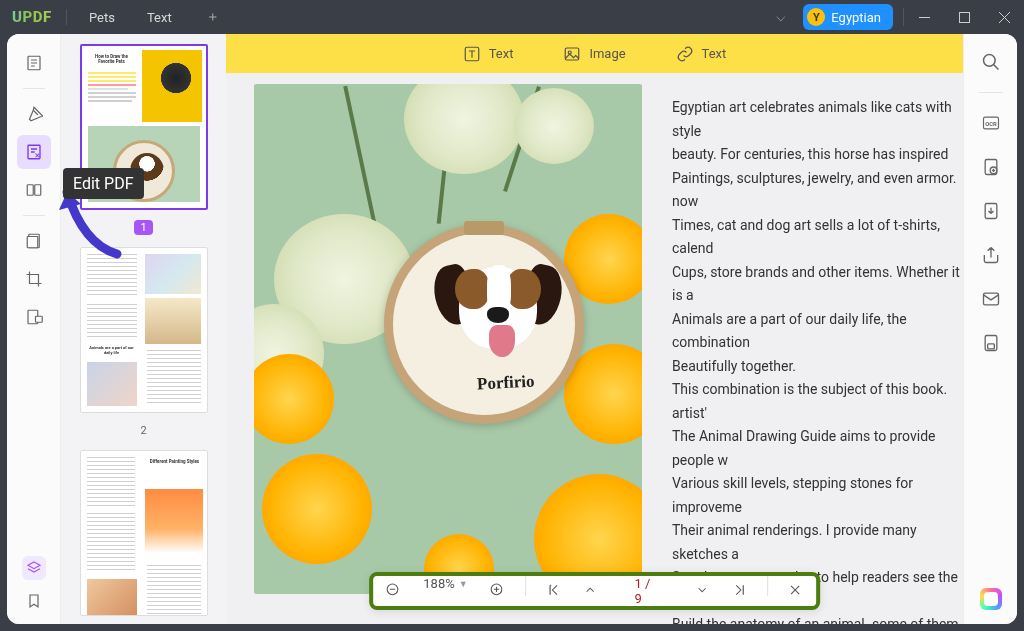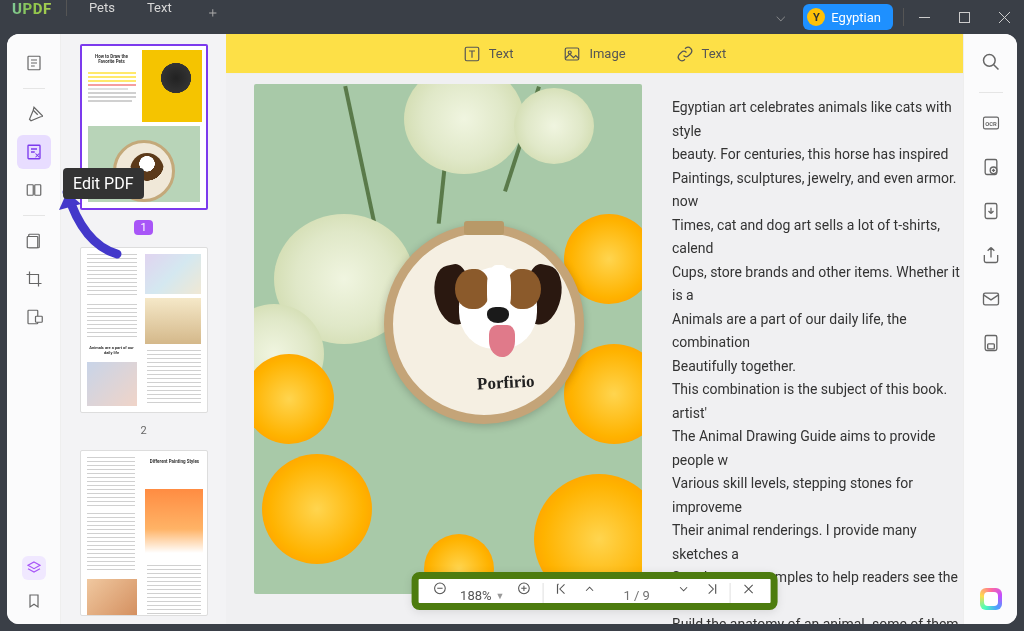--- a/index.html
+++ b/index.html
@@ -1,17 +1,17 @@
 <!DOCTYPE html>
 <html><head>
 <meta charset="utf-8">
 <style>
 * { margin: 0; padding: 0; box-sizing: border-box; font-family: -apple-system, BlinkMacSystemFont, "Segoe UI", Roboto, sans-serif; }
 body { width: 1024px; height: 631px; overflow: hidden; background: #3a3f47; }
-.titlebar { height: 34px; background: #3a3f47; display: flex; color: #d0d0d0; position: relative; }
+.titlebar { height: 34px; background: #3a3f47; display: flex; align-items: center; color: #d0d0d0; position: relative; }
 .logo { width: 60px; padding-left: 12px; font-weight: 800; font-size: 15px; letter-spacing: 0.5px; background: linear-gradient(90deg,#7cc,#8bc34a,#b4d455); -webkit-background-clip: text; background-clip: text; color: transparent; }
 .menu-item { padding: 0 16px; font-size: 13px; cursor: pointer; color: #d8d8d8; }
 .tab { display: flex; align-items: center; background: #4a4f57; border-radius: 10px 10px 0 0; padding: 0 10px 0 16px; height: 30px; margin-top: 4px; margin-left: 10px; font-size: 12px; color: #ddd; }
 .tab .dot { width: 14px; height: 14px; border-radius: 50%; background: linear-gradient(135deg,#a855f7,#ec4899); margin-right: 8px; }
 .tab-close { margin-left: 16px; font-size: 14px; color: #aaa; cursor: pointer; }
 .new-tab { margin-left: 10px; color: #aaa; font-size: 14px; cursor: pointer; padding: 4px 8px; }
 .titlebar-right { position: absolute; right: 0; display: flex; align-items: center; height: 34px; }
 .dropdown-arrow { padding: 0 18px; color: #aaa; font-size: 12px; }
 .upgrade { display: flex; align-items: center; background: #1e90ff; color: white; border-radius: 6px; padding: 4px 12px 4px 4px; font-size: 13px; margin-right: 10px; cursor: pointer; }
 .upgrade .av { width: 18px; height: 18px; border-radius: 50%; background: #ffc107; color: #333; font-size: 11px; font-weight: 700; display: flex; align-items: center; justify-content: center; margin-right: 6px; }
@@ -29,25 +29,25 @@
 .thumb-page { width: 128px; height: 166px; background: white; border: 1px solid #ddd; border-radius: 2px; position: relative; overflow: hidden; margin-bottom: 6px; }
 .thumb-page.selected { border: 2px solid #7c3aed; }
 .thumb-num { font-size: 11px; color: #666; display: inline-block; }
 .thumb-num.selected { background: #a855f7; color: white; border-radius: 4px; padding: 1px 6px; }
 .main-view { flex: 1; background: #f0f0f2; position: relative; overflow: hidden; }
 .top-toolbar { height: 40px; display: flex; align-items: center; justify-content: center; gap: 50px; background: #fde047; border-bottom: 1px solid #eee; }
 .top-tool { display: flex; align-items: center; gap: 8px; font-size: 13px; color: #555; cursor: pointer; }
 .doc-area { position: absolute; top: 40px; left: 0; right: 0; bottom: 0; overflow: hidden; display: flex; padding: 10px 0 10px 28px; }
 .doc-image { width: 388px; height: 510px; background: #a8c9a8; border-radius: 2px; position: relative; overflow: hidden; flex-shrink: 0; }
 .doc-text { padding: 12px 0 0 30px; font-size: 14px; color: #333; line-height: 1.68; white-space: pre-line; }
-.bottom-bar { position: absolute; bottom: 14px; left: 50%; transform: translateX(-50%); background: white; border: 7px solid #4d7c0f; border-radius: 8px; box-shadow: 0 2px 10px rgba(0,0,0,0.1); display: flex; align-items: flex-end; height: 38px; padding: 0 8px; gap: 0; z-index: 50; }
+.bottom-bar { position: absolute; bottom: 14px; left: 50%; transform: translateX(-50%); background: white; border: 4px solid #4d7c0f; border-radius: 8px; box-shadow: 0 2px 10px rgba(0,0,0,0.1); display: flex; align-items: flex-start; height: 38px; padding: 0 8px; gap: 11px; z-index: 50; }
 .bb-btn { width: 28px; height: 28px; display: flex; align-items: center; justify-content: center; cursor: pointer; color: #555; border-radius: 4px; }
 .bb-zoom { font-size: 13px; color: #555; padding: 0 6px; display: flex; align-items: center; gap: 4px; }
 .bb-sep { width: 1px; height: 20px; background: #e0e0e0; margin: 0 4px; }
-.bb-page { font-size: 13px; color: #737373; padding: 0 20px; margin-top: 12px; }
+.bb-page { font-size: 13px; color: #b91c1c; padding: 0 20px; }
 .right-toolbar { width: 54px; background: #fbfbfc; border-left: 1px solid #eee; display: flex; flex-direction: column; align-items: center; padding-top: 14px; gap: 16px; position: relative; }
 .right-btn { width: 28px; height: 28px; display: flex; align-items: center; justify-content: center; cursor: pointer; color: #666; }
 .left-bottom { position: absolute; bottom: 10px; left: 0; width: 54px; display: flex; flex-direction: column; align-items: center; gap: 12px; }
 .right-bottom { position: absolute; bottom: 14px; left: 0; width: 54px; display: flex; flex-direction: column; align-items: center; }
 
 .th1-yellow { position: absolute; right: 4px; top: 4px; width: 60px; height: 72px; background: #f5c400; }
 .th1-pug { position: absolute; right: 8px; top: 12px; width: 44px; height: 50px; border-radius: 4px; background: radial-gradient(circle at 50% 40%, #222 0%, #333 40%, #f5c400 41%); }
 .th1-line { position: absolute; left: 6px; height: 1.5px; background: #d0d0d0; }
 .th1-hl { background: #ffe96b; }
 .th1-circle { position: absolute; bottom: 6px; left: 50%; transform: translateX(-50%); width: 62px; height: 62px; border-radius: 50%; background: #f0e8d8; border: 3px solid #c4a97a; }

